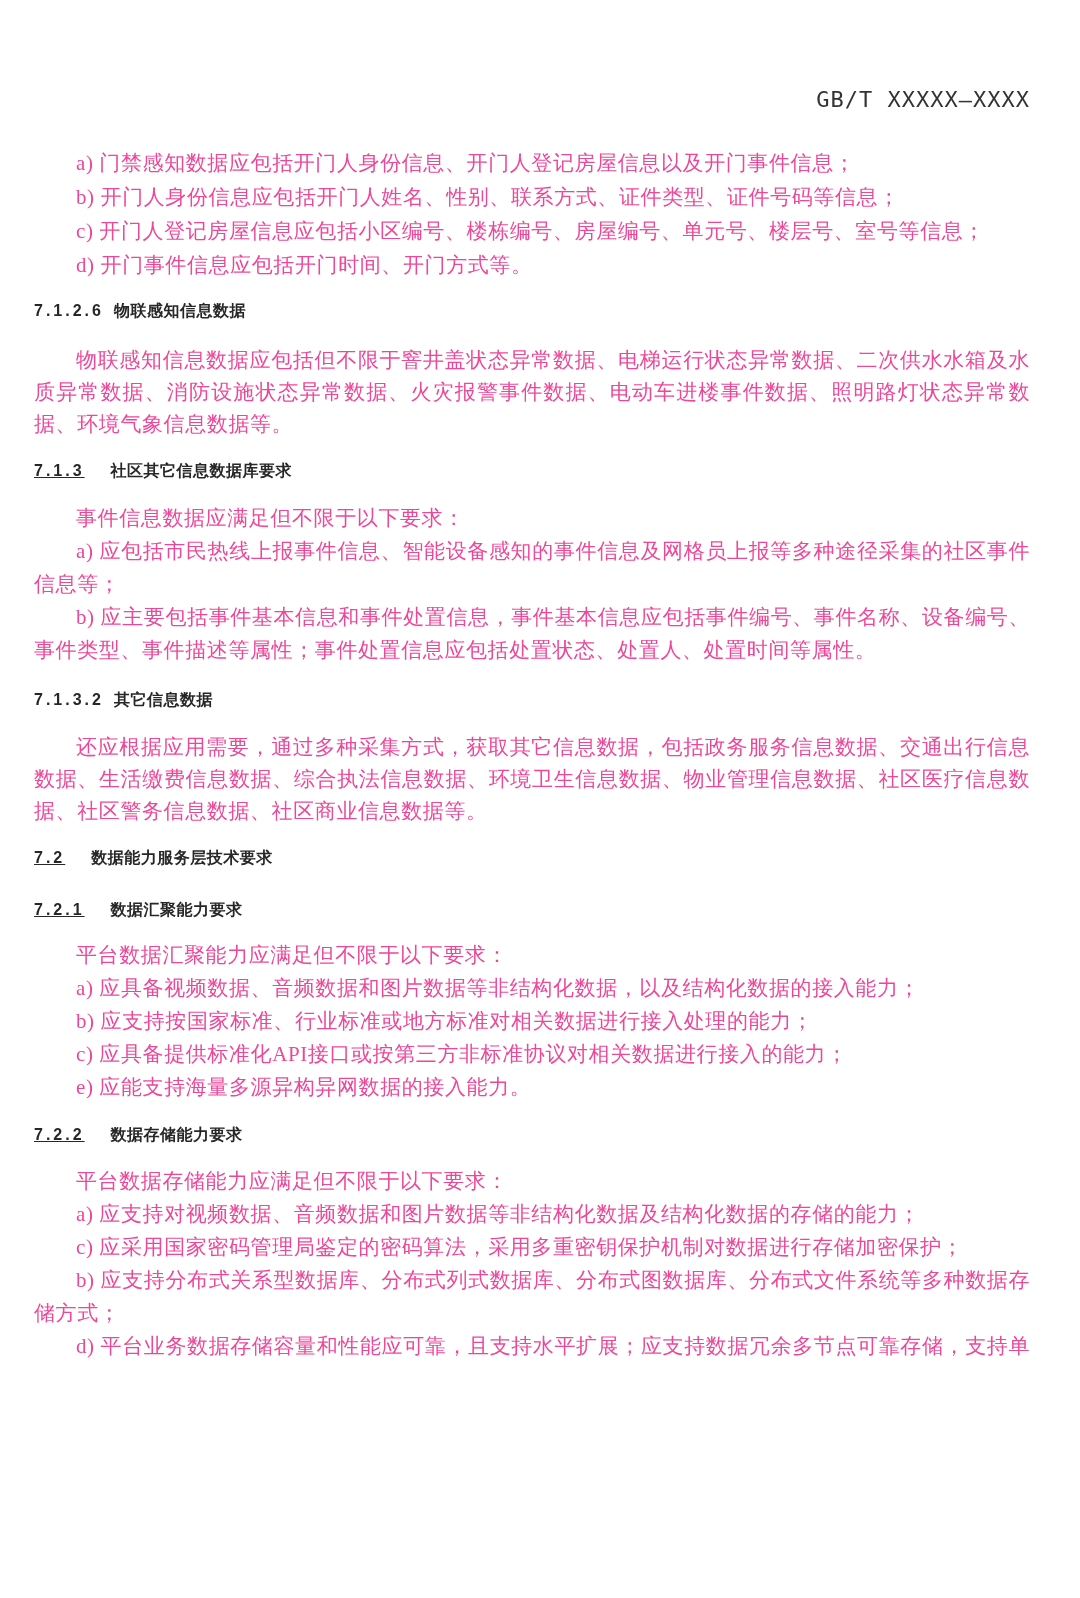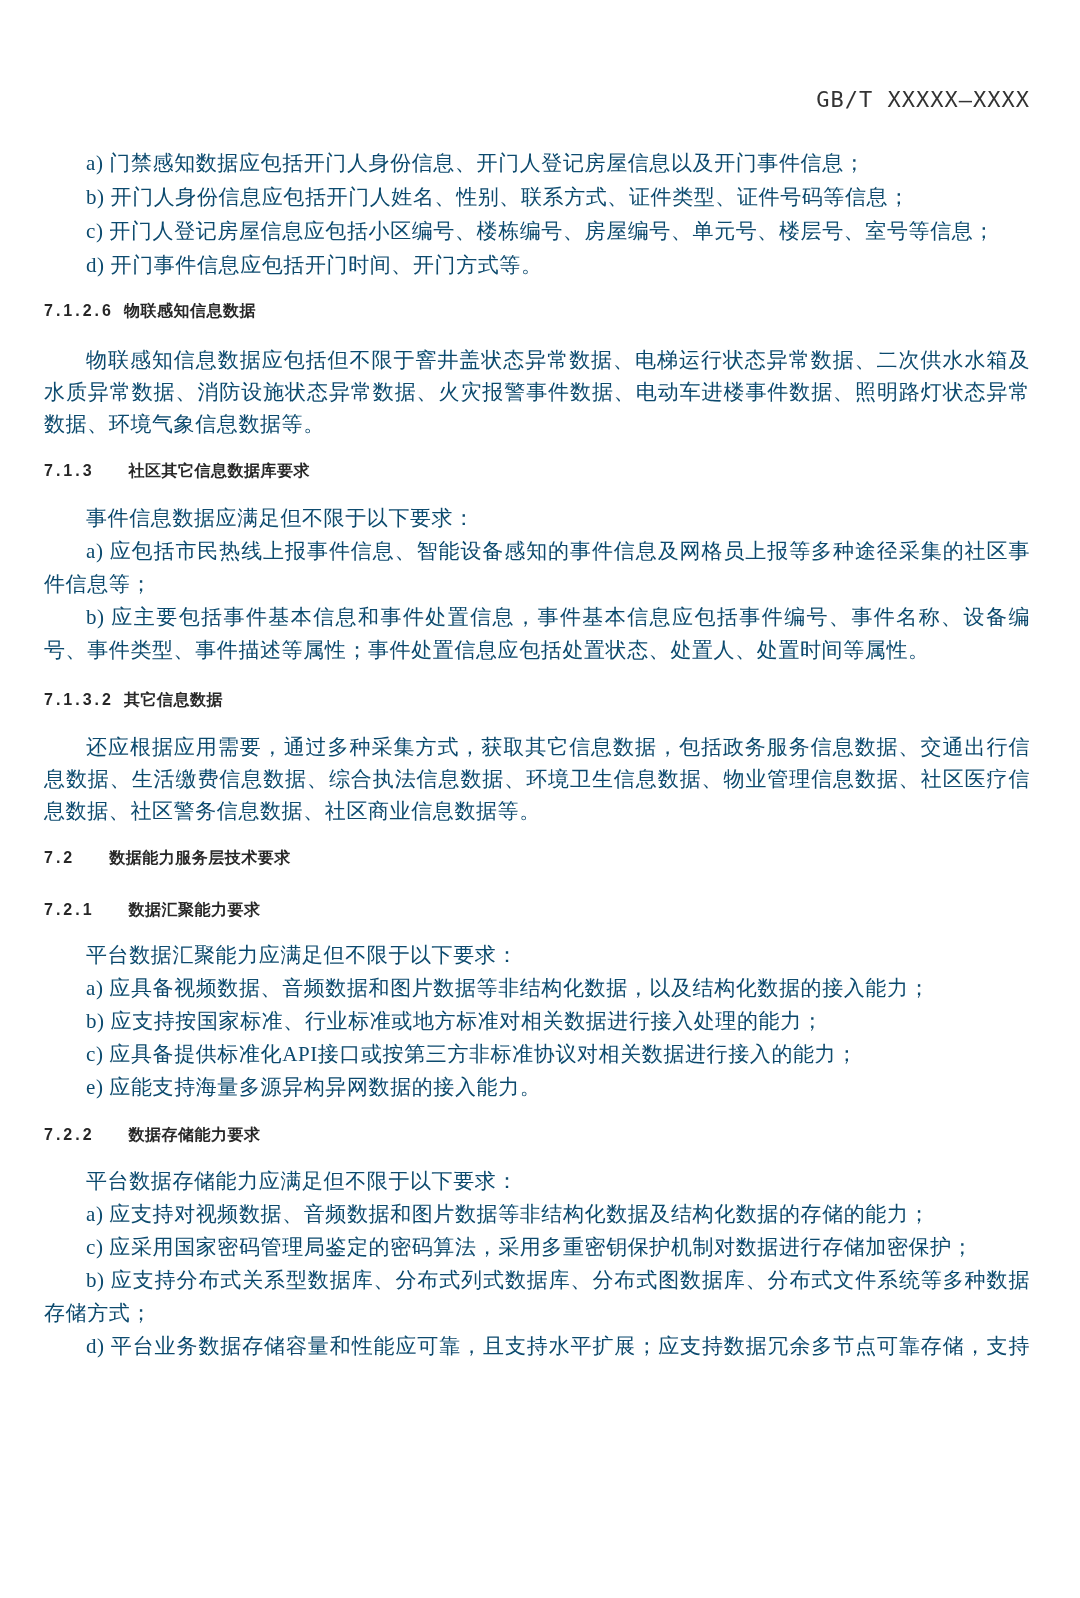--- a/index.html
+++ b/index.html
@@ -2,21 +2,21 @@
 <html lang="zh"><head>
 <meta charset="utf-8">
 <style>
   html, body { margin: 0; padding: 0; background: #ffffff; }
 
   .page {
     position: relative;
     width: 1080px;
     height: 1358px;
     box-sizing: border-box;
-    padding: 0 50px 0 44px;
+    padding: 0 50px 0 34px;
     background: #ffffff;
     color: #2e2e2e;
     font-family: "Liberation Serif", "DejaVu Serif", serif;
     overflow: hidden;
   }
 
   
   .doc-header {
     margin-top: 88px;
     text-align: right;
@@ -31,31 +31,31 @@
   .sec {
     margin: 0;
     font-family: "Liberation Sans", "DejaVu Sans", sans-serif;
     font-weight: bold;
     font-size: 16px;
     line-height: 30px;
     color: #272727;
     letter-spacing: 0.5px;
   }
   .h-num { letter-spacing: 3px; margin-right: 10px; }
-  .h-num.wide { margin-right: 34px; }
+  .h-num.wide { margin-right: 26px; text-decoration: underline; }
 
   
   .para, .item {
     margin: 0;
     font-size: 21px;
     line-height: 32px;
     letter-spacing: 0.6px;
     text-align: justify;
     text-indent: 2em;
-    color: #0c4a6e;
+    color: #ec4899;
     font-family: Liberation Serif, serif;
   }
   .lh33 { line-height: 33px; }
   .lh34 { line-height: 34px; }
 
   
   .mt14 { margin-top: 14px; }
   .mt15 { margin-top: 15px; }
   .mt16 { margin-top: 16px; }
   .mt18 { margin-top: 18px; }

